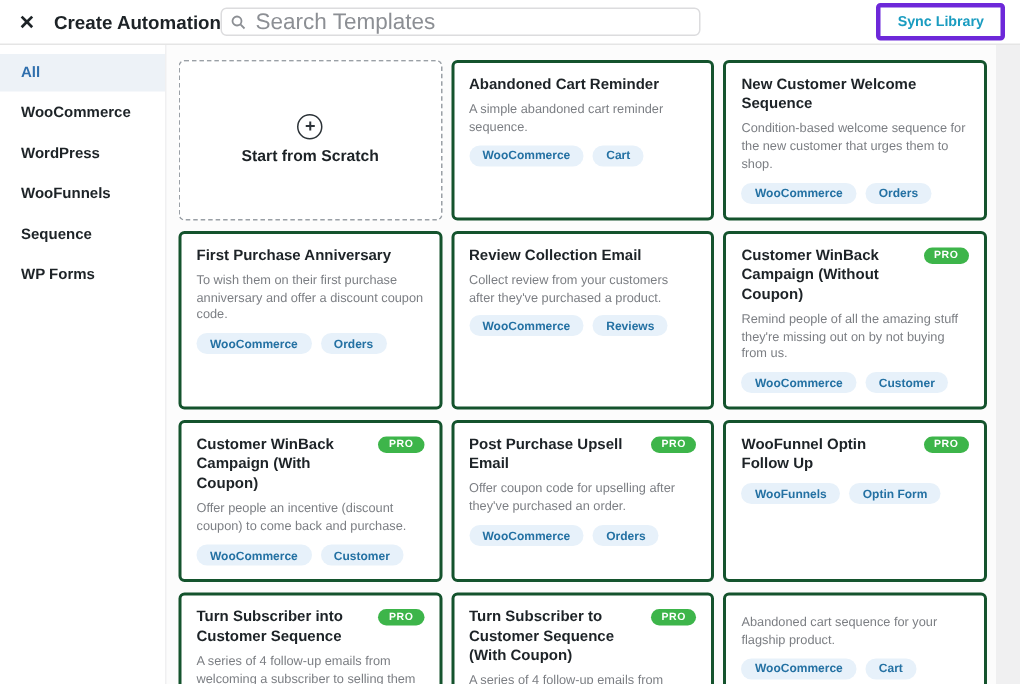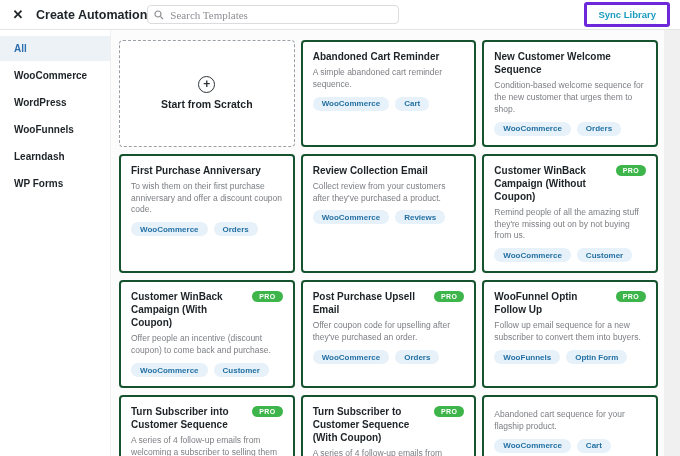--- a/index.html
+++ b/index.html
@@ -9,23 +9,23 @@
     background:#fff; color:#1d2327; overflow:hidden; position:relative;
   }
   
   .topbar { height:30px; display:flex; align-items:center; background:#fff;
             border-bottom:1px solid #e5e5e5; }
   .close-btn { width:36px; height:30px; display:flex; align-items:center; justify-content:center;
                font-size:13px; font-weight:bold; cursor:pointer; color:#1d2327; }
   .page-title { font-size:12.5px; font-weight:bold; white-space:nowrap; }
   .search-wrap { position:relative; display:flex; align-items:center; }
   .search-wrap svg { position:absolute; left:7px; top:50%; transform:translateY(-50%); }
-  .search-input { width:252px; height:19px; border:1px solid #dcdcde; border-radius:4px;
-                  font-size:11px; padding:0 6px 0 22px; color:#50575e; outline:none;
-                  font-family:Liberation Serif, serif; }
+  .search-input { width:320px; height:19px; border:1px solid #dcdcde; border-radius:4px;
+                  font-size:15px; padding:0 6px 0 22px; color:#50575e; outline:none;
+                  font-family:Liberation Sans, sans-serif; }
   .search-input::placeholder { color:#8c8f94; }
   .sync-btn { margin-left:auto; margin-right:10px; background:#fff; border:3px solid #6d28d9;
               color:#1a9cc0; border-radius:3px; font-size:9.5px; font-weight:600;
               padding:4px 11px; cursor:pointer; font-family:"Liberation Sans",sans-serif; }
   
   .layout { display:flex; height:426px; }
   .sidebar { width:110px; flex-shrink:0; padding-top:6px; background:#fff; }
   .side-item { font-size:10px; font-weight:600; color:#1d2327; padding:7px 6px 7px 14px;
                margin-bottom:2px; cursor:pointer; }
   .side-item.active { background:#edf2f7; color:#2f6fad; }
@@ -70,21 +70,21 @@
   </div>
   <button class="sync-btn">Sync Library</button>
 </div>
 
 <div class="layout">
   <div class="sidebar" id="sidebar-list">
       <div class="side-item active">All</div>
       <div class="side-item">WooCommerce</div>
       <div class="side-item">WordPress</div>
       <div class="side-item">WooFunnels</div>
-      <div class="side-item">Learndash</div>
+      <div class="side-item">Sequence</div>
       <div class="side-item">WP Forms</div>
     </div>
   <div class="main">
     <div class="grid" id="cards-grid">
       <div class="card scratch">
         <span class="plus-circle">+</span>
         <span class="scratch-label">Start from Scratch</span>
       </div>
 
   <div class="card">
@@ -169,21 +169,20 @@
             <span class="tag">WooCommerce</span>
             <span class="tag">Orders</span>
           </div>
   </div>
 
   <div class="card">
     <div class="card-head">
       <div class="card-title">WooFunnel Optin Follow Up</div>
       <span class="pro-badge">PRO</span>
     </div>
-    <div class="card-desc">Follow up email sequence for a new subscriber to convert them into buyers.</div>
     <div class="tags">
             <span class="tag">WooFunnels</span>
             <span class="tag">Optin Form</span>
           </div>
   </div>
 
   <div class="card">
     <div class="card-head">
       <div class="card-title">Turn Subscriber into Customer Sequence</div>
       <span class="pro-badge">PRO</span>

